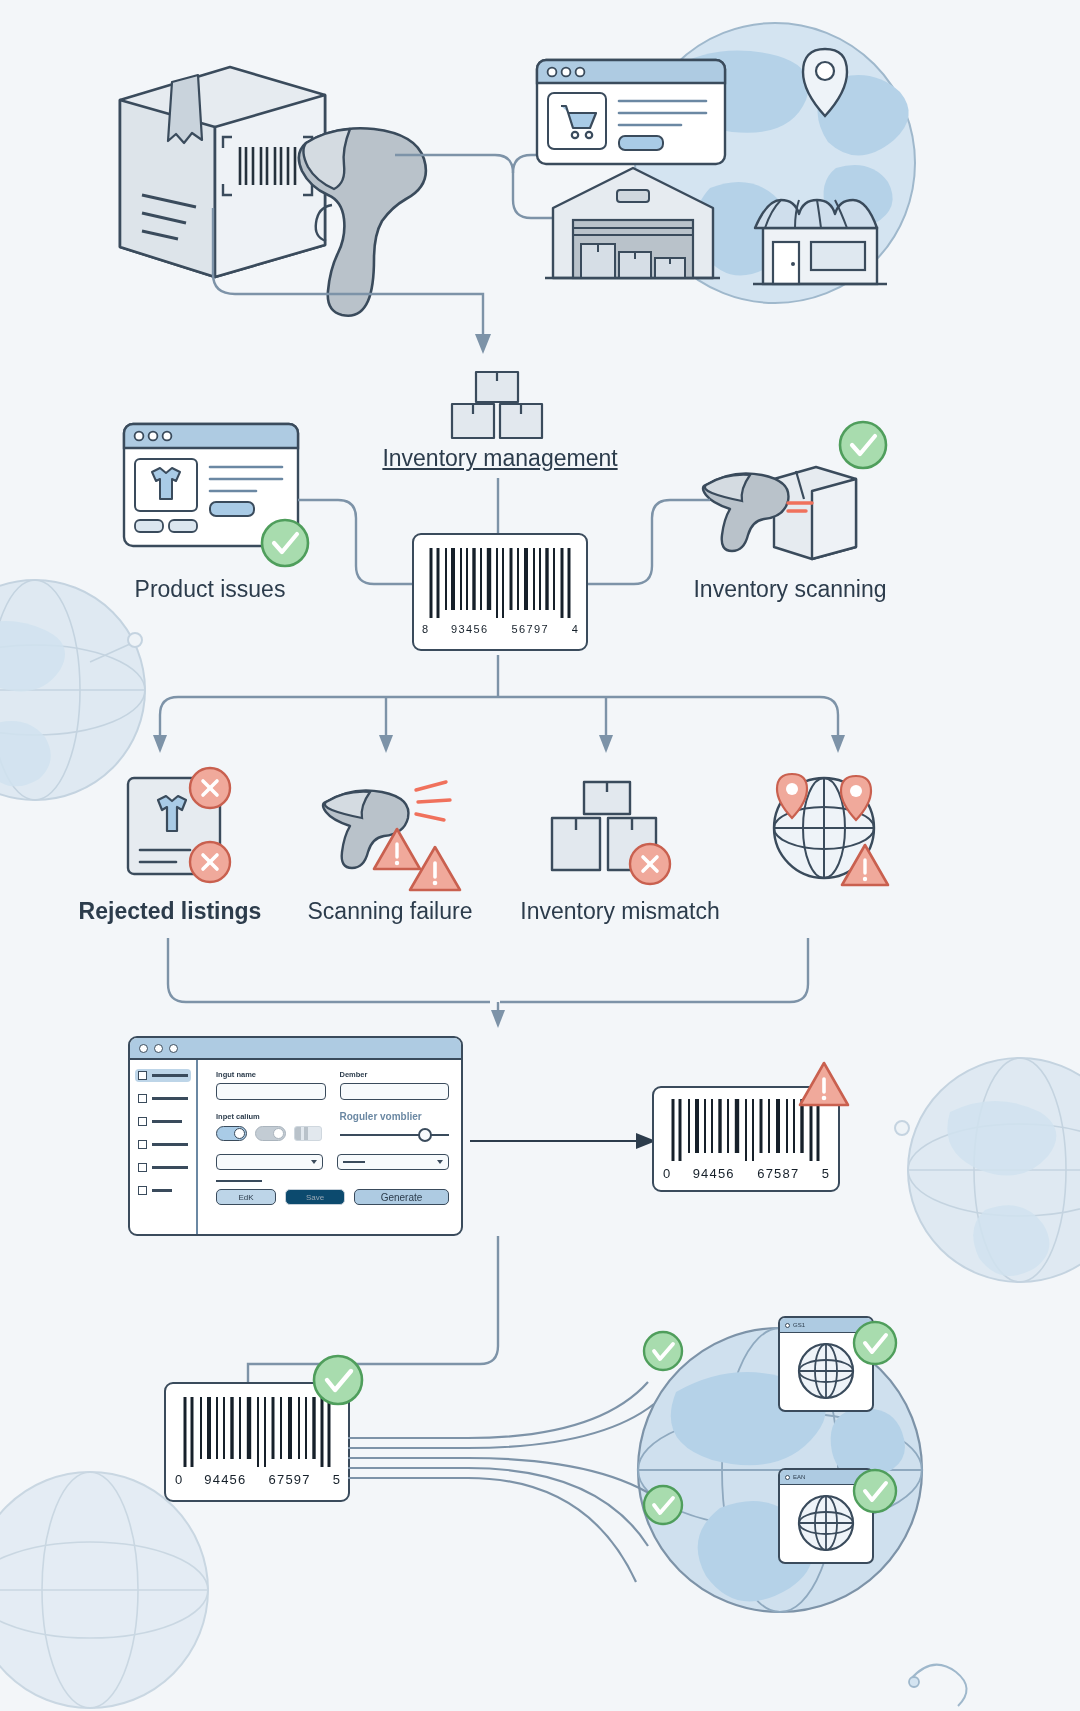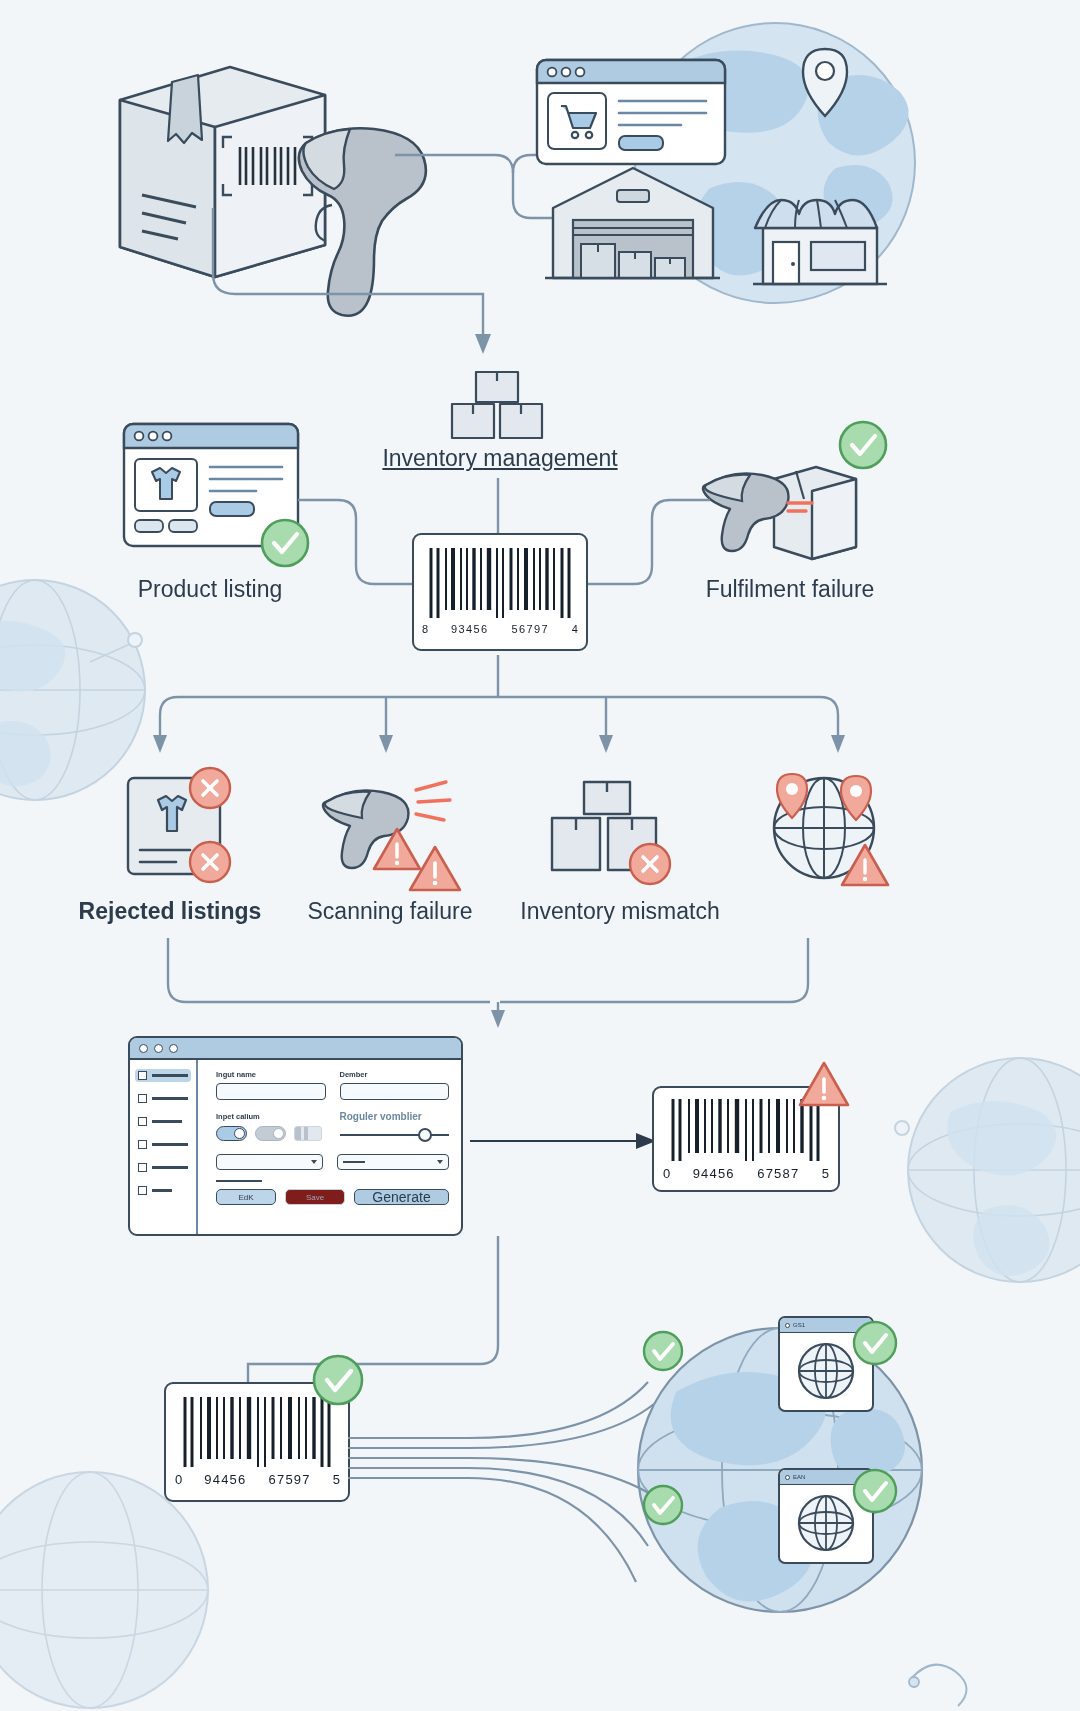--- a/index.html
+++ b/index.html
@@ -201,38 +201,38 @@
       <line x1="88" y1="69" x2="134" y2="69"></line>
     </g>
     <rect x="88" y="80" width="44" height="14" rx="6" fill="#a9cbe6" stroke="#3a4b5c" stroke-width="2"></rect>
     <rect x="13" y="98" width="28" height="12" rx="5" fill="#dbe6ef" stroke="#3a4b5c" stroke-width="1.8"></rect>
     <rect x="47" y="98" width="28" height="12" rx="5" fill="#dbe6ef" stroke="#3a4b5c" stroke-width="1.8"></rect>
   </svg>
   <svg class="abs" style="left:258px; top:516px;" width="54" height="54">
     <circle cx="27" cy="27" r="23" fill="#a8dcae" stroke="#4f9e5c" stroke-width="2.6"></circle>
     <path d="M16 27 l8 9 l15 -18" fill="none" stroke="#ffffff" stroke-width="4.2" stroke-linecap="round" stroke-linejoin="round"></path>
   </svg>
-  <div class="lbl" style="left:60px; top:576px; width:300px;">Product listing</div>
+  <div class="lbl" style="left:60px; top:576px; width:300px;">Product issues</div>
 
   <svg class="abs" style="left:700px; top:455px;" width="170" height="110">
     <polygon points="74,24 116,12 156,24 156,92 112,104 74,92" fill="#e6ebf0" stroke="#3a4b5c" stroke-width="2.4" stroke-linejoin="round"></polygon>
     <polygon points="112,36 156,24 156,92 112,104" fill="#eef2f6" stroke="#3a4b5c" stroke-width="2.4" stroke-linejoin="round"></polygon>
     <line x1="96" y1="16" x2="104" y2="44" stroke="#3a4b5c" stroke-width="2.2"></line>
     <path d="M6 30 q26 -16 56 -10 q30 6 26 26 q-4 16 -24 18 q-12 2 -16 16 q-4 16 -16 16 q-12 0 -10 -16 q2 -16 8 -26 q-18 -6 -24 -14 q-6 -8 0 -10z" fill="#b9c2ca" stroke="#3a4b5c" stroke-width="2.4" stroke-linejoin="round"></path>
     <path d="M6 30 q20 -12 44 -10 q-10 14 -8 26 q-20 -4 -30 -8 q-10 -4 -6 -8z" fill="#d4dbe1" stroke="#3a4b5c" stroke-width="2.2"></path>
     <g stroke="#f0715c" stroke-width="3.4" stroke-linecap="round">
       <line x1="88" y1="48" x2="112" y2="48"></line>
       <line x1="88" y1="56" x2="106" y2="56"></line>
     </g>
   </svg>
   <svg class="abs" style="left:836px; top:418px;" width="54" height="54">
     <circle cx="27" cy="27" r="23" fill="#a8dcae" stroke="#4f9e5c" stroke-width="2.6"></circle>
     <path d="M16 27 l8 9 l15 -18" fill="none" stroke="#ffffff" stroke-width="4.2" stroke-linecap="round" stroke-linejoin="round"></path>
   </svg>
-  <div class="lbl" style="left:640px; top:576px; width:300px;">Fulfilment failure</div>
+  <div class="lbl" style="left:640px; top:576px; width:300px;">Inventory scanning</div>
 
   <svg class="abs" style="left:298px; top:492px;" width="120" height="110">
     <path d="M0 8 L40 8 Q58 8 58 26 L58 74 Q58 92 76 92 L118 92" fill="none" stroke="#7d93a8" stroke-width="2.4"></path>
   </svg>
 
   <svg class="abs" style="left:580px; top:492px;" width="130" height="110">
     <path d="M130 8 L90 8 Q72 8 72 26 L72 74 Q72 92 54 92 L0 92" fill="none" stroke="#7d93a8" stroke-width="2.4"></path>
   </svg>
 
   <div class="abs" style="left:412px; top:533px; width:176px; height:118px; background:#ffffff; border:2.4px solid #3a4b5c; border-radius:9px;">
@@ -483,22 +483,22 @@
           <div style="flex:1;height:16px;border:1.8px solid #3a4b5c;border-radius:4px;background:#f7fafc;display:flex;align-items:center;justify-content:space-between;padding:0 5px;">
             <span style="width:22px;height:2px;background:#3a4b5c;"></span>
             <span style="width:0;height:0;border-left:3.5px solid transparent;border-right:3.5px solid transparent;border-top:4.5px solid #3a4b5c;"></span>
           </div>
         </div>
 
         <div style="width:46px;height:2.4px;background:#3a4b5c;margin-top:10px;"></div>
 
         <div style="display:flex; gap:9px; margin-top:7px;">
           <div style="width:60px;height:16px;border:1.8px solid #3a4b5c;border-radius:5px;background:#bdd5e8;font-size:8px;color:#2c3c4c;display:flex;align-items:center;justify-content:center;">EdK</div>
-          <div style="width:60px;height:16px;border:1.8px solid #c6d0d9;border-radius:5px;background:#7f1d1d;font-size:8px;color:#9aa8b4;display:flex;align-items:center;justify-content:center;">Save</div>
-          <div style="flex:1;height:16px;border:1.8px solid #3a4b5c;border-radius:5px;background:#aecbe2;font-size:14px;color:#2c3c4c;display:flex;align-items:center;justify-content:center;">Generate</div>
+          <div style="width:60px;height:16px;border:1.8px solid #c6d0d9;border-radius:5px;background:#0c4a6e;font-size:8px;color:#9aa8b4;display:flex;align-items:center;justify-content:center;">Save</div>
+          <div style="flex:1;height:16px;border:1.8px solid #3a4b5c;border-radius:5px;background:#aecbe2;font-size:10px;color:#2c3c4c;display:flex;align-items:center;justify-content:center;">Generate</div>
         </div>
       </div>
     </div>
   </div>
 
   <svg class="abs" style="left:470px; top:1128px;" width="190" height="26">
     <line x1="0" y1="13" x2="168" y2="13" stroke="#2c3c4c" stroke-width="2.2"></line>
     <polygon points="186,13 166,5 166,21" fill="#2c3c4c"></polygon>
   </svg>
 

